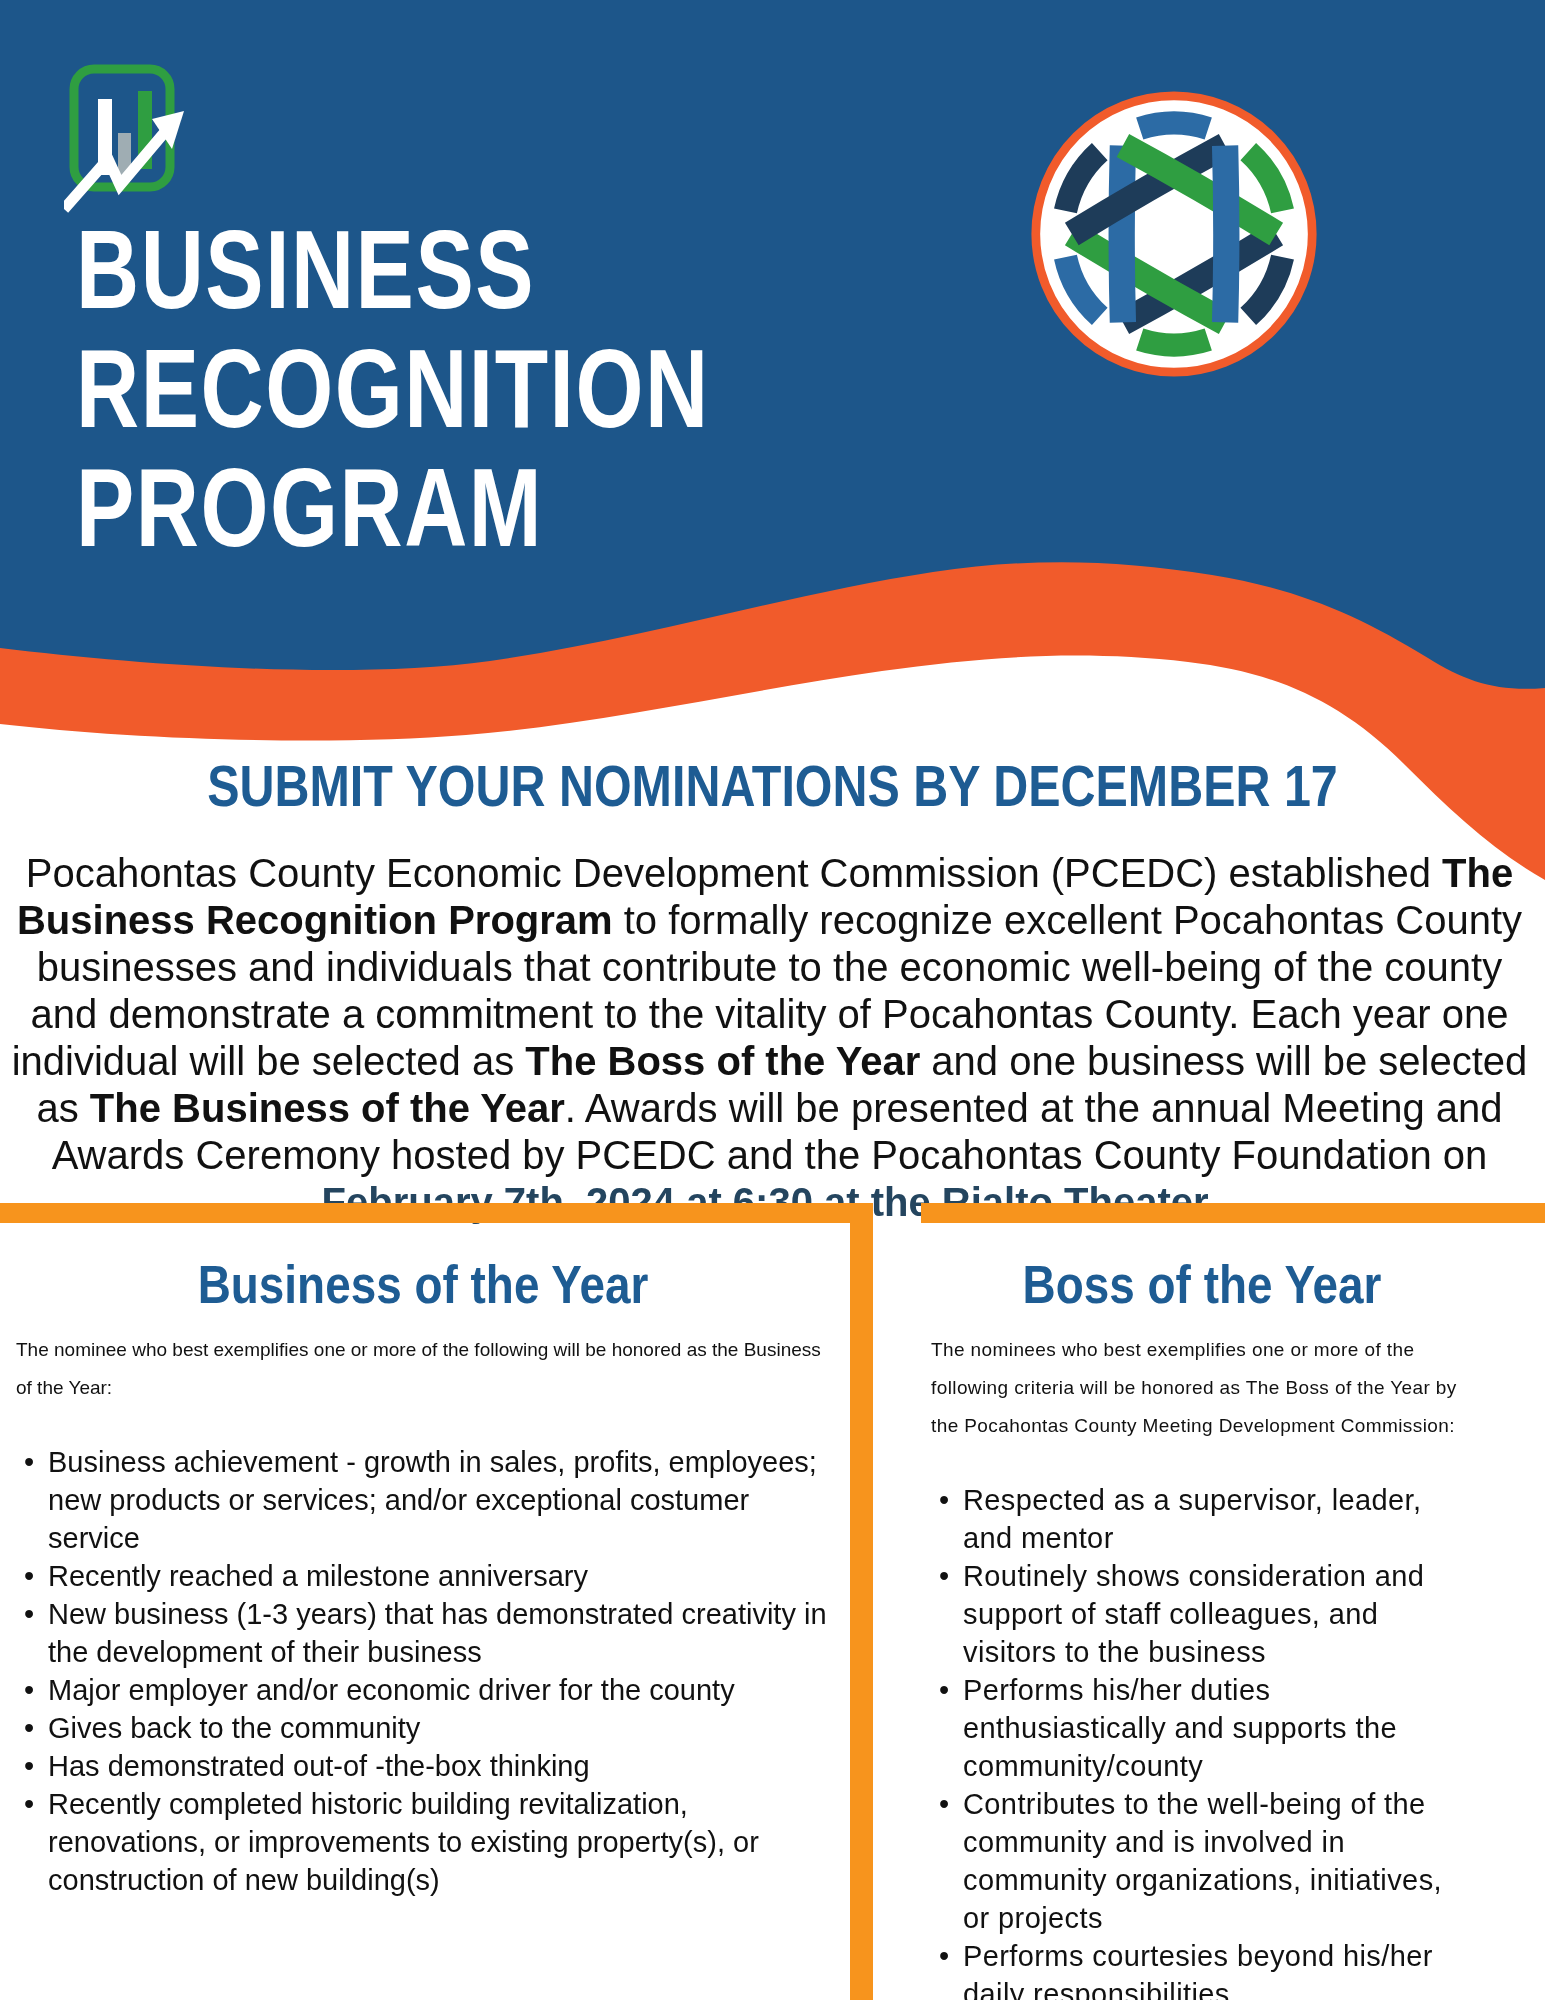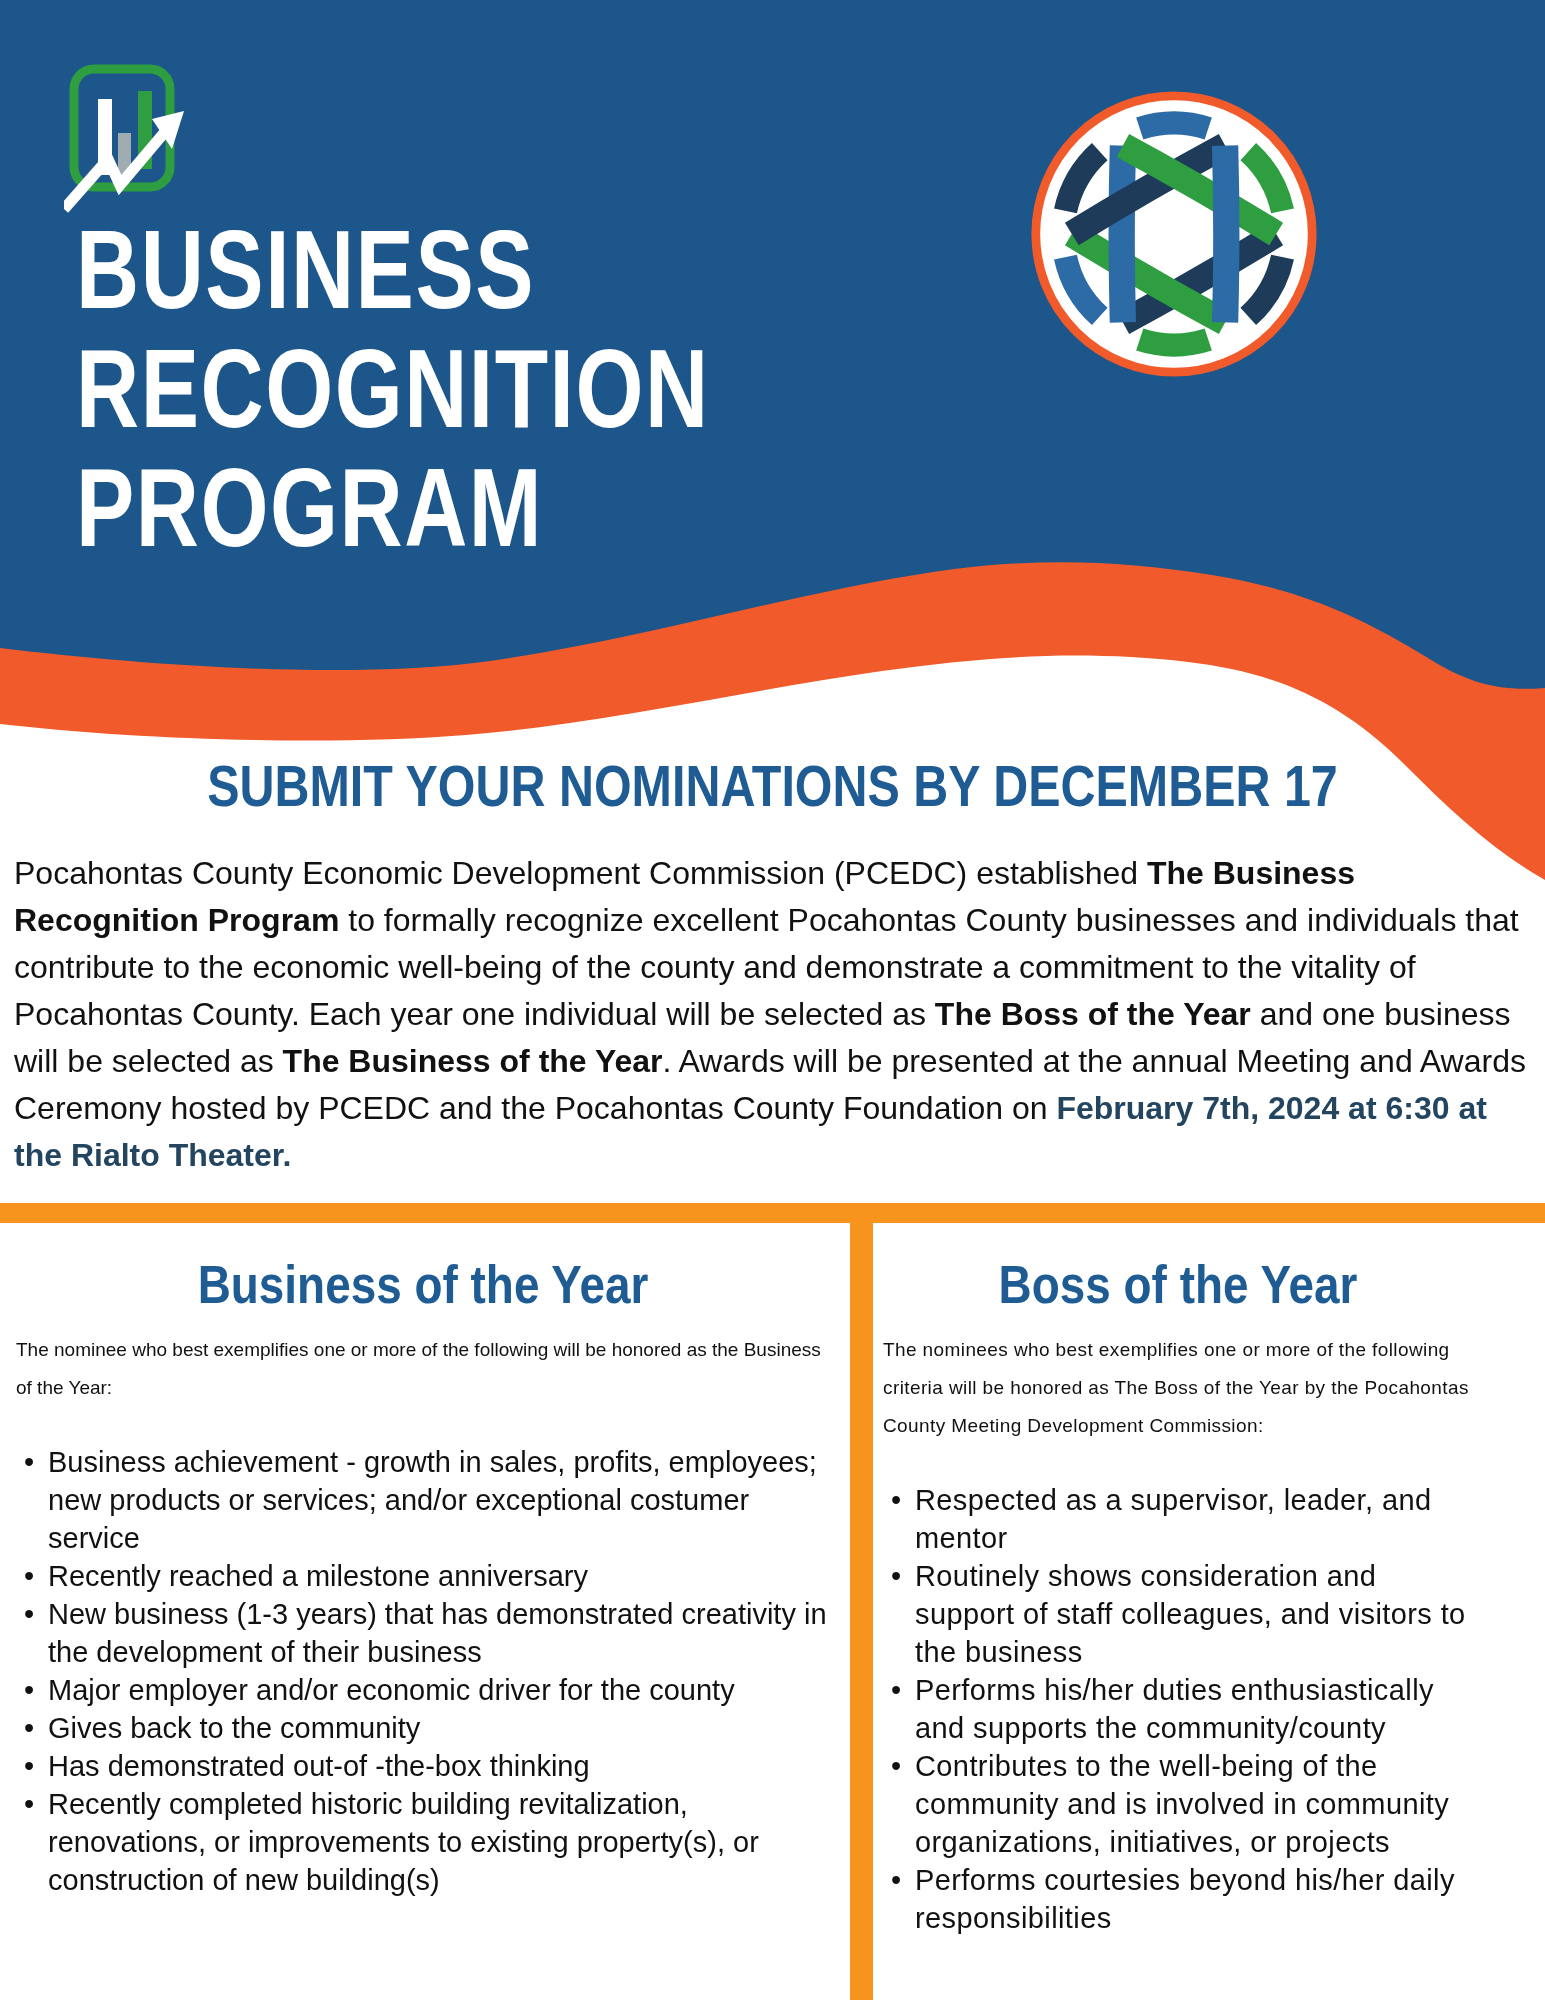--- a/index.html
+++ b/index.html
@@ -51,32 +51,32 @@
 
   
   .submit-heading{
     position:absolute;left:0;top:752px;width:100%;margin:0;
     text-align:center;color:var(--heading-blue);
     font-size:57px;font-weight:bold;line-height:1.2;
     transform:scaleX(.85);white-space:nowrap;
   }
   
   .intro-par{
-    position:absolute;left:14px;right:14px;top:850px;margin:0;
-    color:var(--body-text);
-    font-size:32px;line-height:47px;
+    position:absolute;left:8px;right:14px;top:850px;margin:0;
+    text-align:center;color:var(--body-text);
+    font-size:40px;line-height:47px;
   }
   .intro-par .b{font-weight:bold;}
 
   
   .columns{position:absolute;left:0;right:0;top:1203px;bottom:0;display:flex;}
   .col{border-top:20px solid var(--rule-orange);box-sizing:border-box;}
   .col-left{width:850px;padding:0 20px 0 16px;}
   .col-divider{width:23px;background:var(--rule-orange);}
-  .col-right{flex:1;padding:0 72px 8px 10px;}
+  .col-right{flex:1;padding:0 72px 8px 10px;margin-left:48px;}
   .col-title{
     margin:26px 0 12px;text-align:center;
     color:var(--heading-blue);font-size:54px;font-weight:bold;line-height:70px;
     transform:scaleX(.85);white-space:nowrap;
   }
   .col-intro{margin:0;color:var(--body-text);font-size:19px;line-height:38px;}
   .col-right .col-intro, .col-right .bullet-list{letter-spacing:.4px;}
   .bullet-list{list-style:none;margin:36px 0 0;padding:0;}
   .bullet-list li{
     position:relative;padding-left:32px;

